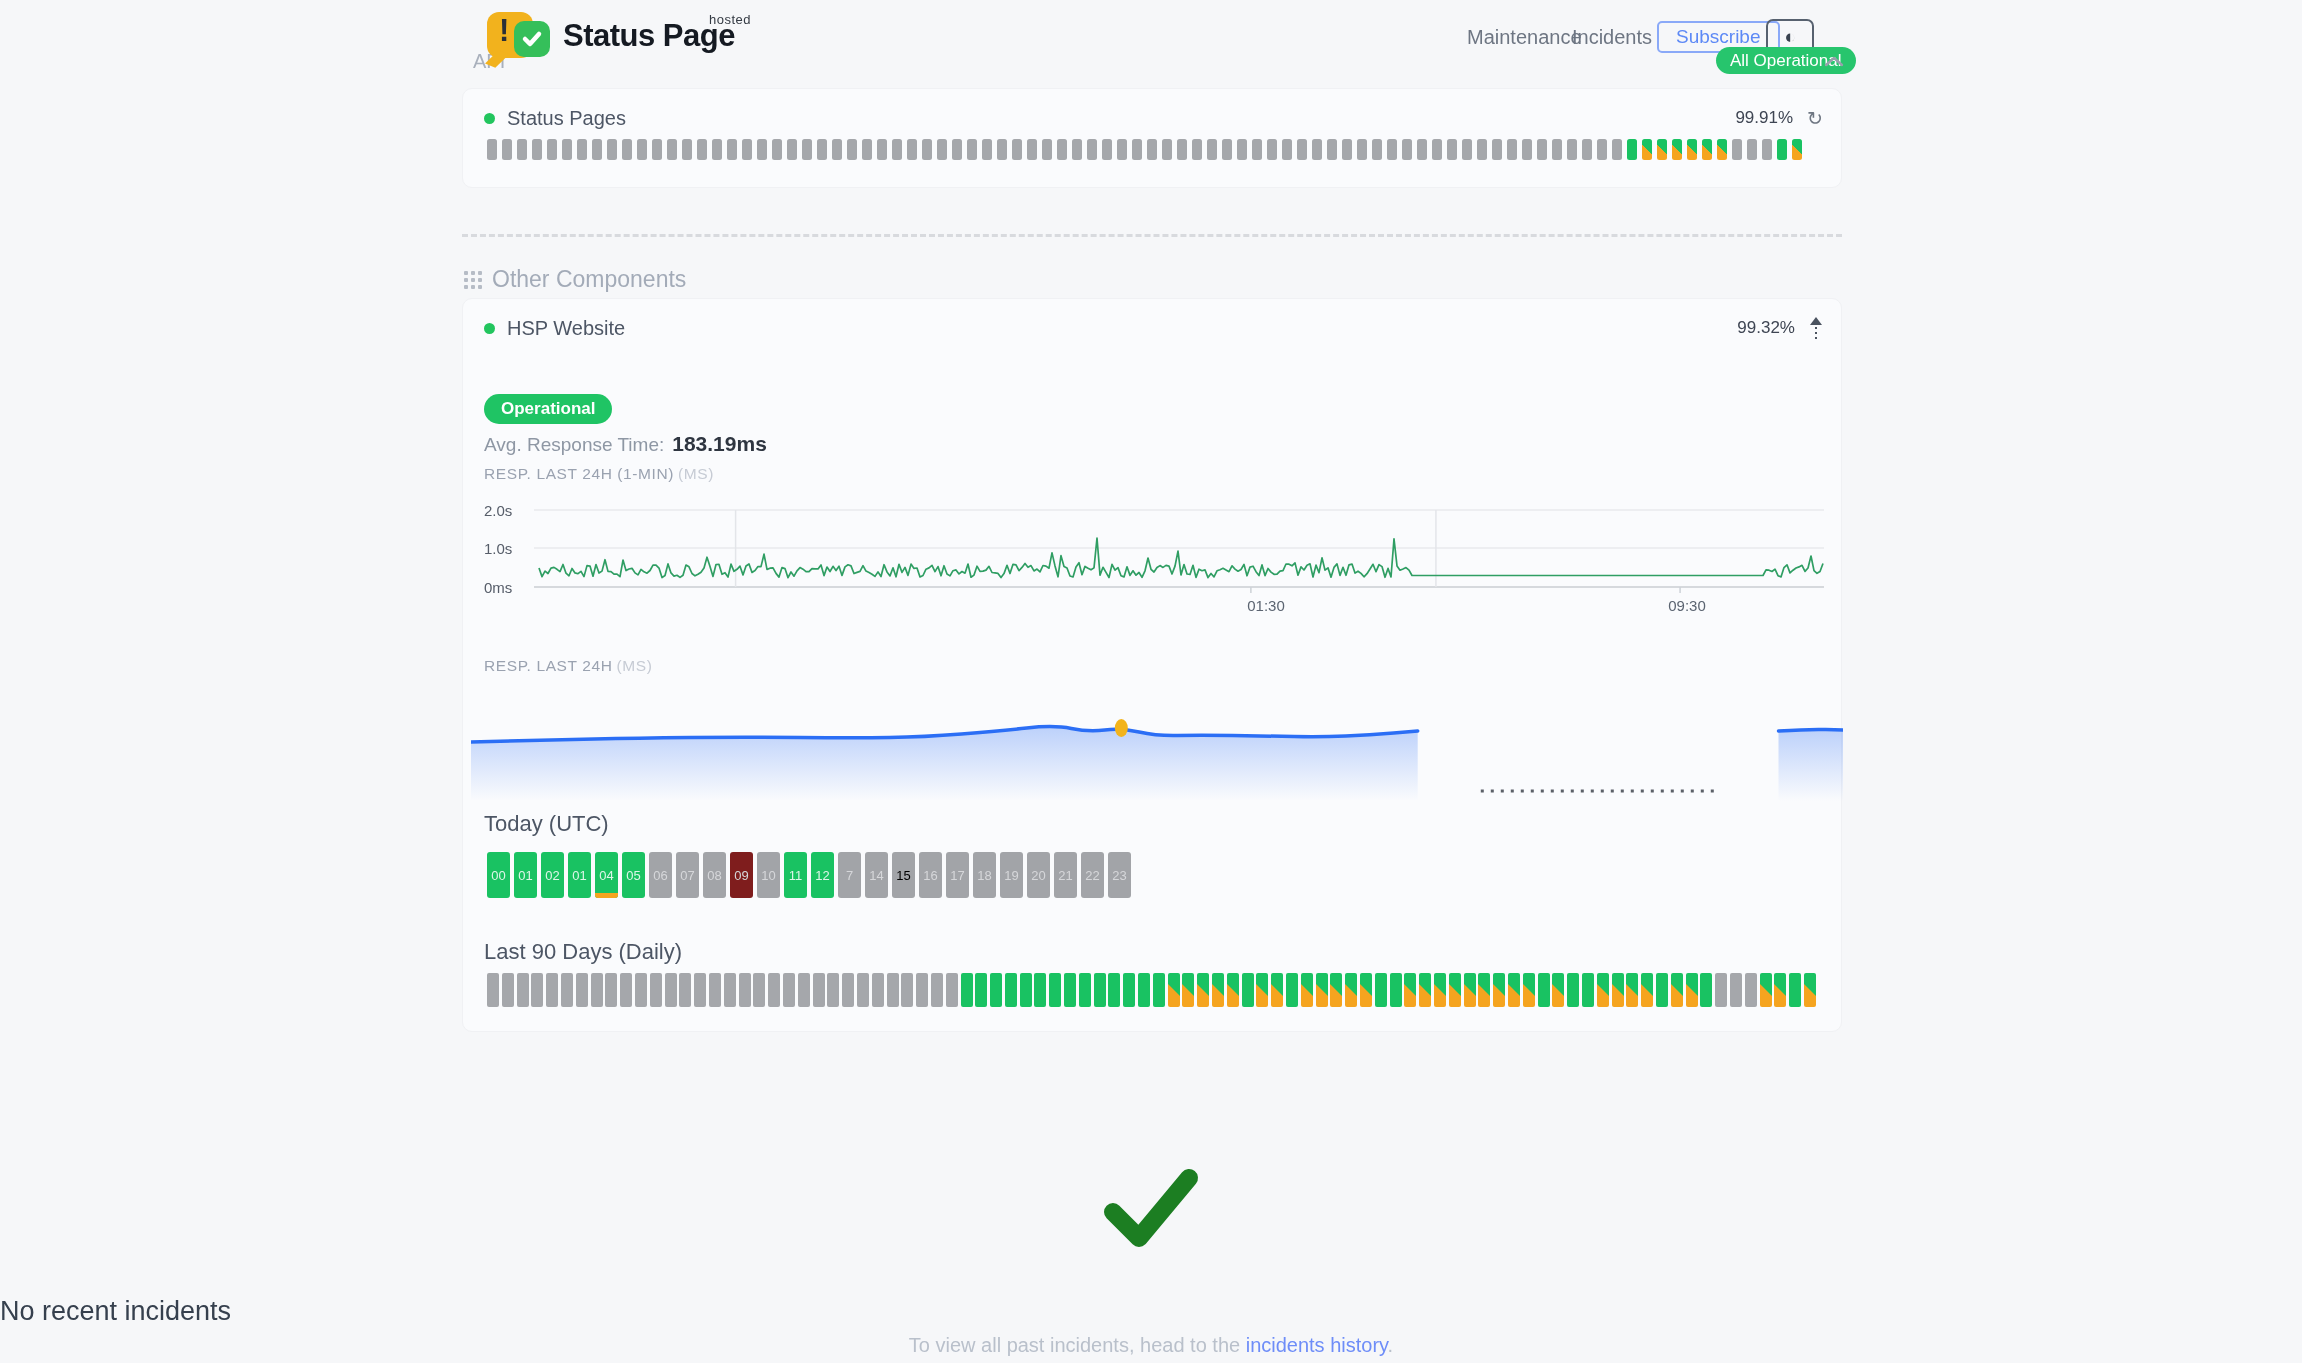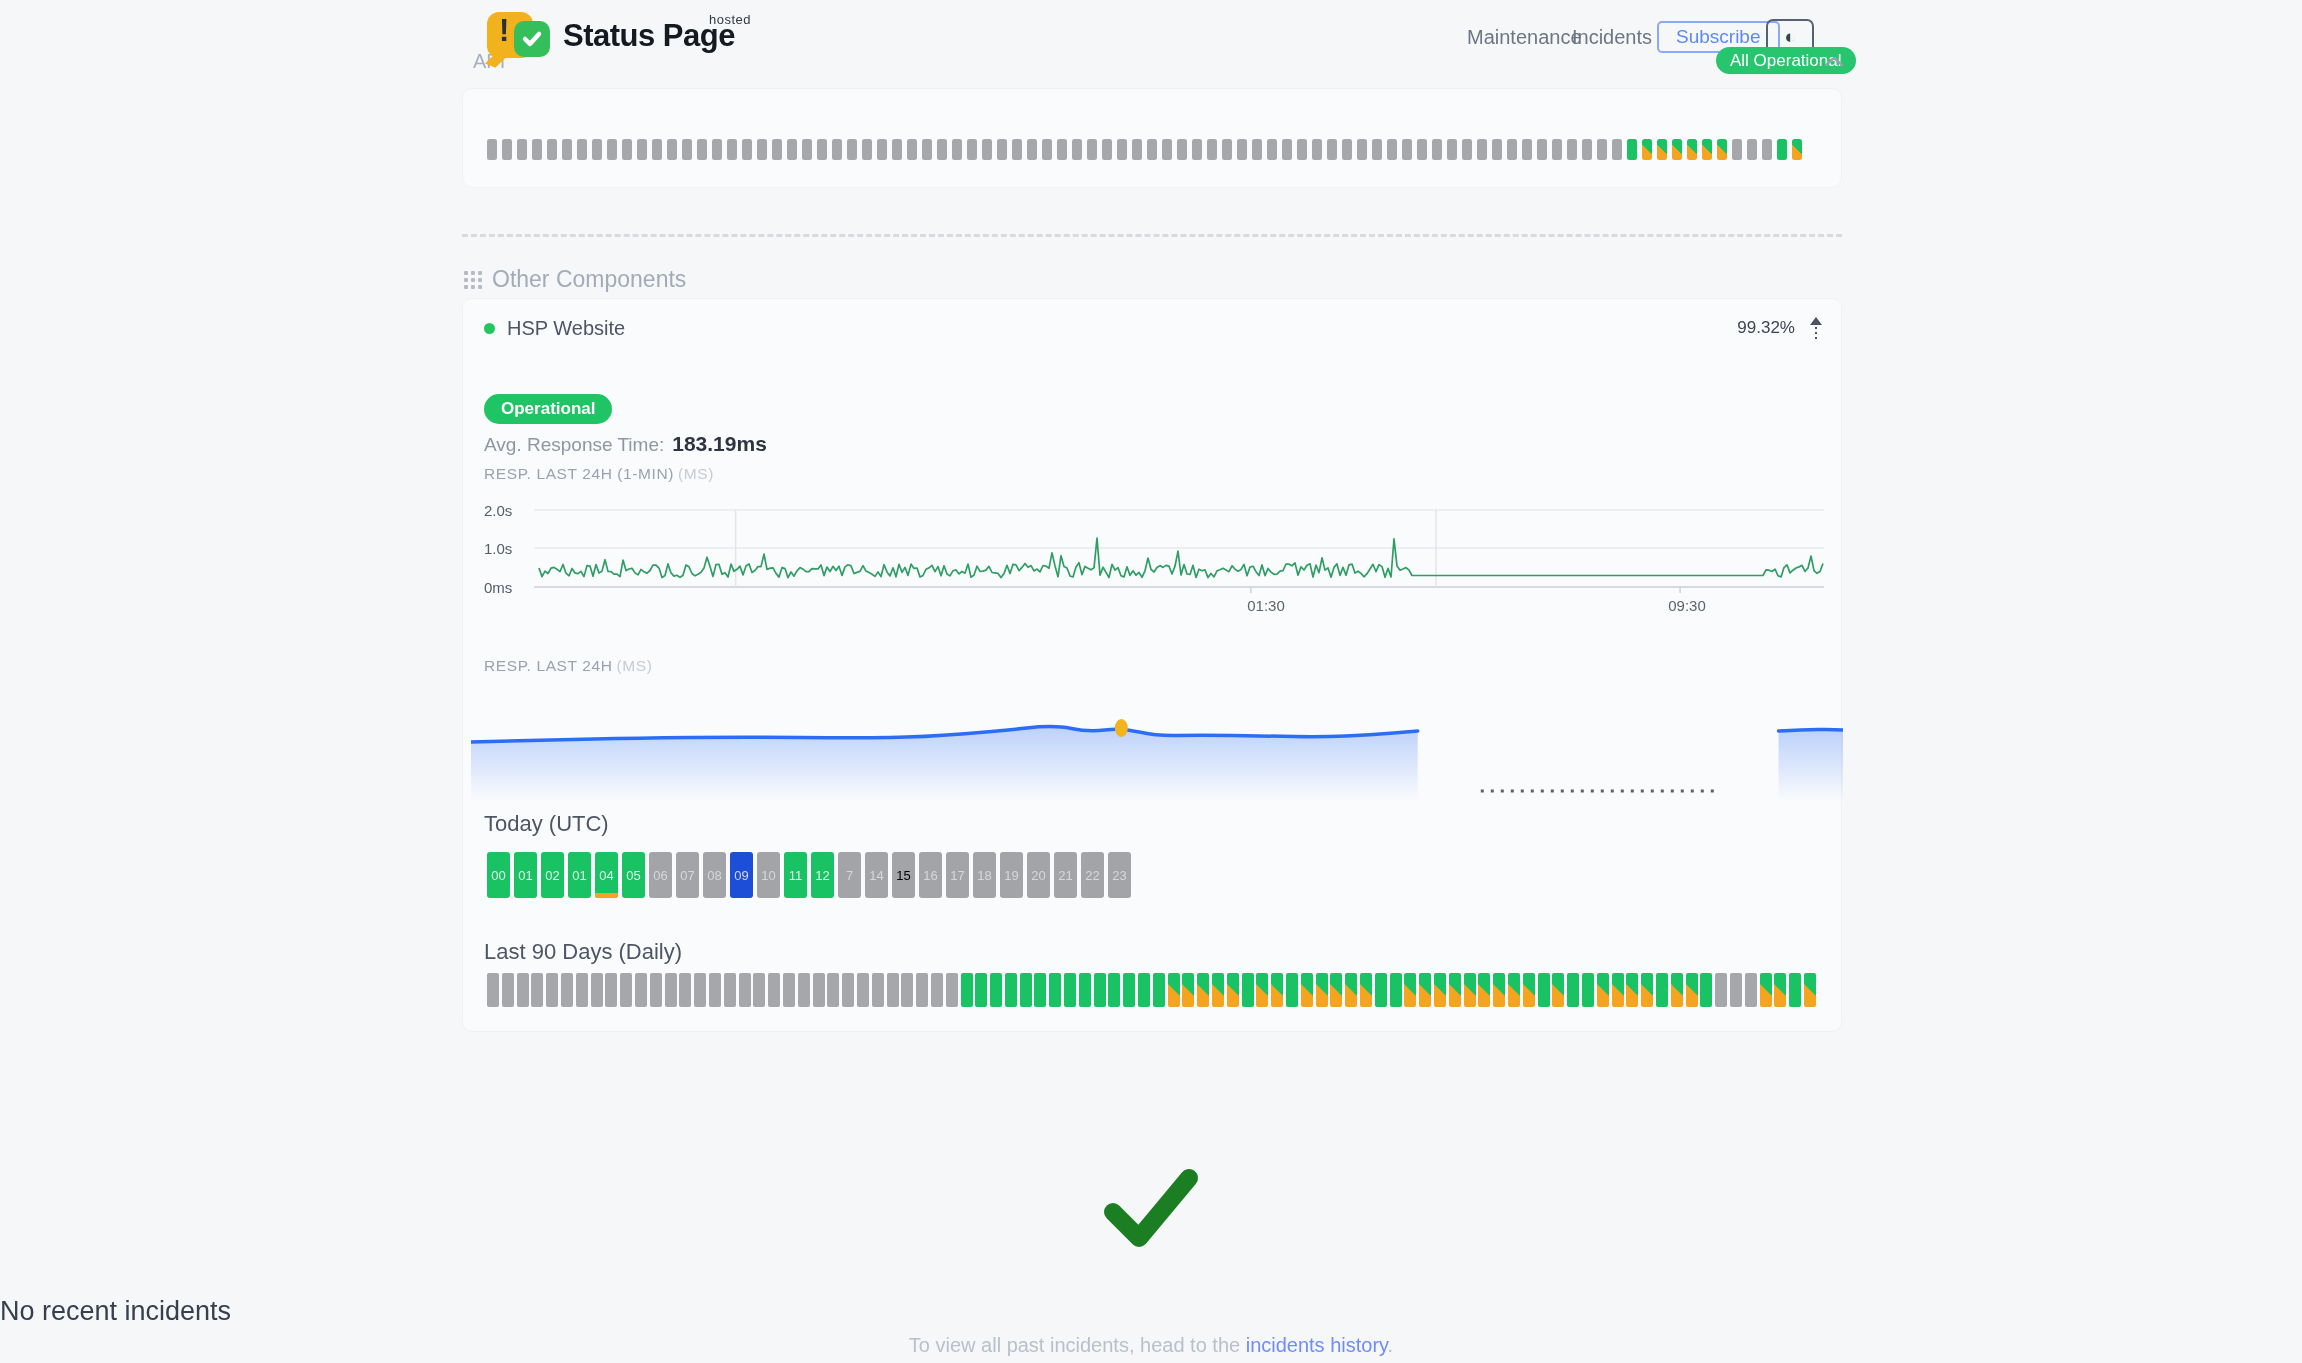--- a/index.html
+++ b/index.html
@@ -107,20 +107,28 @@
   </button>
   <div class="status-badge">All Operational</div>
   <div class="hdr-chevron">
     <svg width="20" height="11" viewBox="0 0 20 11">
         <polyline points="2,9 10,2 18,9" fill="none" stroke="#98a0ac" stroke-width="2.4" stroke-linecap="round" stroke-linejoin="round"></polyline>
       </svg>
   </div>
 </div>
 
 <div class="card card-api">
+  <div class="comp-row">
+    <span class="comp-dot"></span>
+    <span class="comp-name">Status Pages</span>
+    <span class="comp-right">
+      <span class="comp-pct">99.91%</span>
+      <span class="refresh-icon">↻</span>
+    </span>
+  </div>
   <div class="bars-row" id="bars-api">
       <div class="bar-cell" style="background: rgb(165, 167, 171);"></div>
       <div class="bar-cell" style="background: rgb(165, 167, 171);"></div>
       <div class="bar-cell" style="background: rgb(165, 167, 171);"></div>
       <div class="bar-cell" style="background: rgb(165, 167, 171);"></div>
       <div class="bar-cell" style="background: rgb(165, 167, 171);"></div>
       <div class="bar-cell" style="background: rgb(165, 167, 171);"></div>
       <div class="bar-cell" style="background: rgb(165, 167, 171);"></div>
       <div class="bar-cell" style="background: rgb(165, 167, 171);"></div>
       <div class="bar-cell" style="background: rgb(165, 167, 171);"></div>
@@ -291,21 +299,21 @@
   <div class="hours-row" id="hours">
       <div class="hour-cell" style="background: rgb(25, 194, 98); color: rgba(255, 255, 255, 0.85);">00</div>
       <div class="hour-cell" style="background: rgb(25, 194, 98); color: rgba(255, 255, 255, 0.85);">01</div>
       <div class="hour-cell" style="background: rgb(25, 194, 98); color: rgba(255, 255, 255, 0.85);">02</div>
       <div class="hour-cell" style="background: rgb(25, 194, 98); color: rgba(255, 255, 255, 0.85);">01</div>
       <div class="hour-cell" style="background: rgb(25, 194, 98); color: rgba(255, 255, 255, 0.85);">04<div class="hour-strip" style="background: rgb(245, 164, 31);"></div></div>
       <div class="hour-cell" style="background: rgb(25, 194, 98); color: rgba(255, 255, 255, 0.85);">05</div>
       <div class="hour-cell" style="background: rgb(162, 164, 168); color: rgb(214, 215, 218);">06</div>
       <div class="hour-cell" style="background: rgb(162, 164, 168); color: rgb(214, 215, 218);">07</div>
       <div class="hour-cell" style="background: rgb(162, 164, 168); color: rgb(214, 215, 218);">08</div>
-      <div class="hour-cell" style="background: #1d4ed8; color: rgb(214, 215, 218);">09</div>
+      <div class="hour-cell" style="background: #7f1d1d; color: rgb(214, 215, 218);">09</div>
       <div class="hour-cell" style="background: rgb(162, 164, 168); color: rgb(214, 215, 218);">10</div>
       <div class="hour-cell" style="background: rgb(25, 194, 98); color: rgba(255, 255, 255, 0.85);">11</div>
       <div class="hour-cell" style="background: rgb(25, 194, 98); color: rgba(255, 255, 255, 0.85);">12</div>
       <div class="hour-cell" style="background: rgb(162, 164, 168); color: rgb(214, 215, 218);">7</div>
       <div class="hour-cell" style="background: rgb(162, 164, 168); color: rgb(214, 215, 218);">14</div>
       <div class="hour-cell" style="background: rgb(162, 164, 168); color: #000000;">15</div>
       <div class="hour-cell" style="background: rgb(162, 164, 168); color: rgb(214, 215, 218);">16</div>
       <div class="hour-cell" style="background: rgb(162, 164, 168); color: rgb(214, 215, 218);">17</div>
       <div class="hour-cell" style="background: rgb(162, 164, 168); color: rgb(214, 215, 218);">18</div>
       <div class="hour-cell" style="background: rgb(162, 164, 168); color: rgb(214, 215, 218);">19</div>

